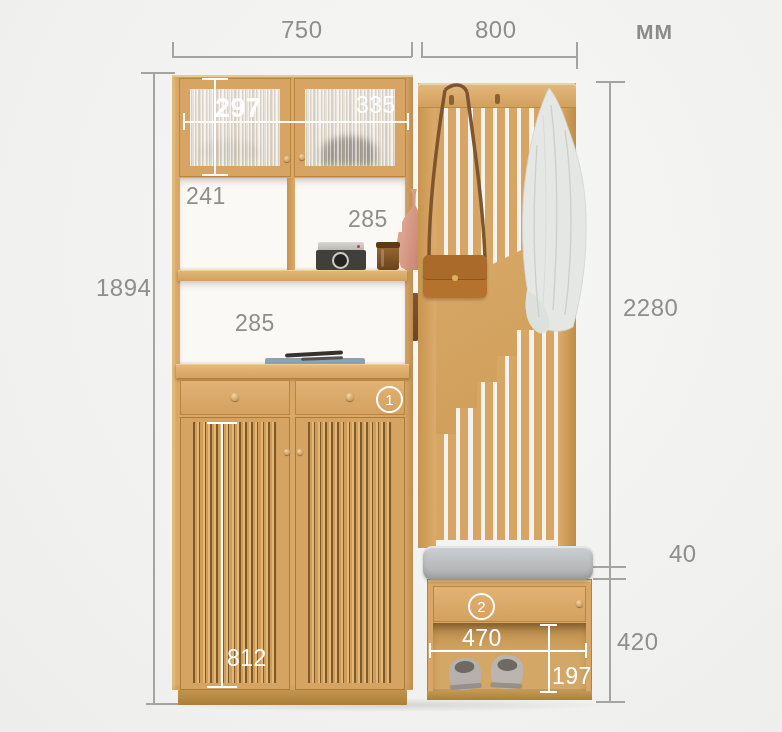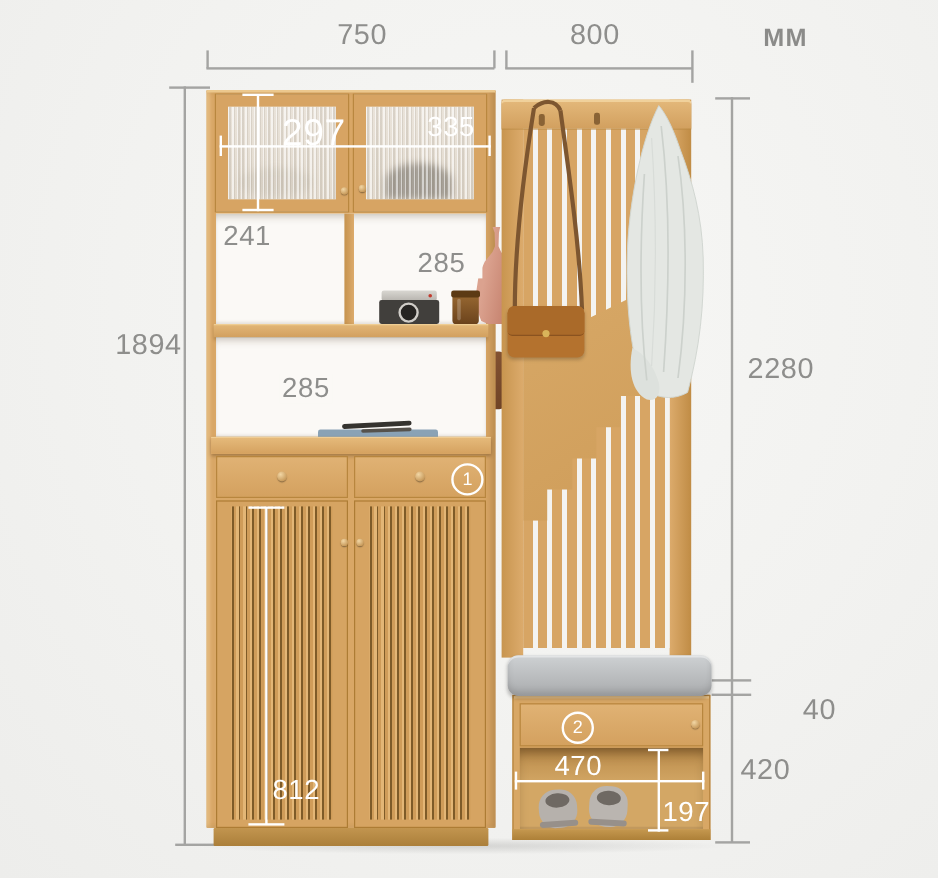--- a/index.html
+++ b/index.html
@@ -215,27 +215,27 @@
 
   <div class="vline white" style="left:548px;top:625px;height:68px;"></div>
   <div class="hline white" style="left:540px;top:624px;width:17px;"></div>
   <div class="hline white" style="left:540px;top:691px;width:17px;"></div>
 
   <div class="dim center" style="left:281px;top:18px;width:48px;">750</div>
   <div class="dim center" style="left:475px;top:18px;width:48px;">800</div>
   <div class="mm" style="left:636px;top:20px;">MM</div>
   <div class="dim right" style="left:96px;top:276px;width:52px;">1894</div>
   <div class="dim" style="left:623px;top:296px;">2280</div>
-  <div class="dim white" style="left:235px;top:95px;font-size:31px;">297</div>
+  <div class="dim white" style="left:215px;top:95px;font-size:27px;font-weight:bold;">297</div>
   <div class="dim white" style="left:356px;top:94px;font-size:23px;">335</div>
   <div class="dim center" style="left:186px;top:185px;width:56px;font-size:23px;">241</div>
   <div class="dim center onbg" style="left:346px;top:207px;width:52px;font-size:23px;">285</div>
   <div class="dim onbg" style="left:233px;top:311px;font-size:23px;">285</div>
   <div class="dim white" style="left:227px;top:647px;font-size:23px;">812</div>
-  <div class="dim" style="left:669px;top:580px;">40</div>
+  <div class="dim" style="left:669px;top:542px;">40</div>
   <div class="dim" style="left:617px;top:630px;">420</div>
   <div class="dim white center" style="left:462px;top:627px;width:56px;font-size:23px;">470</div>
   <div class="dim white" style="left:552px;top:665px;font-size:23px;">197</div>
 
   <div class="marker" style="left:376px;top:386px;">1</div>
   <div class="marker" style="left:468px;top:593px;">2</div>
 
 </div>
 
 </body></html>

